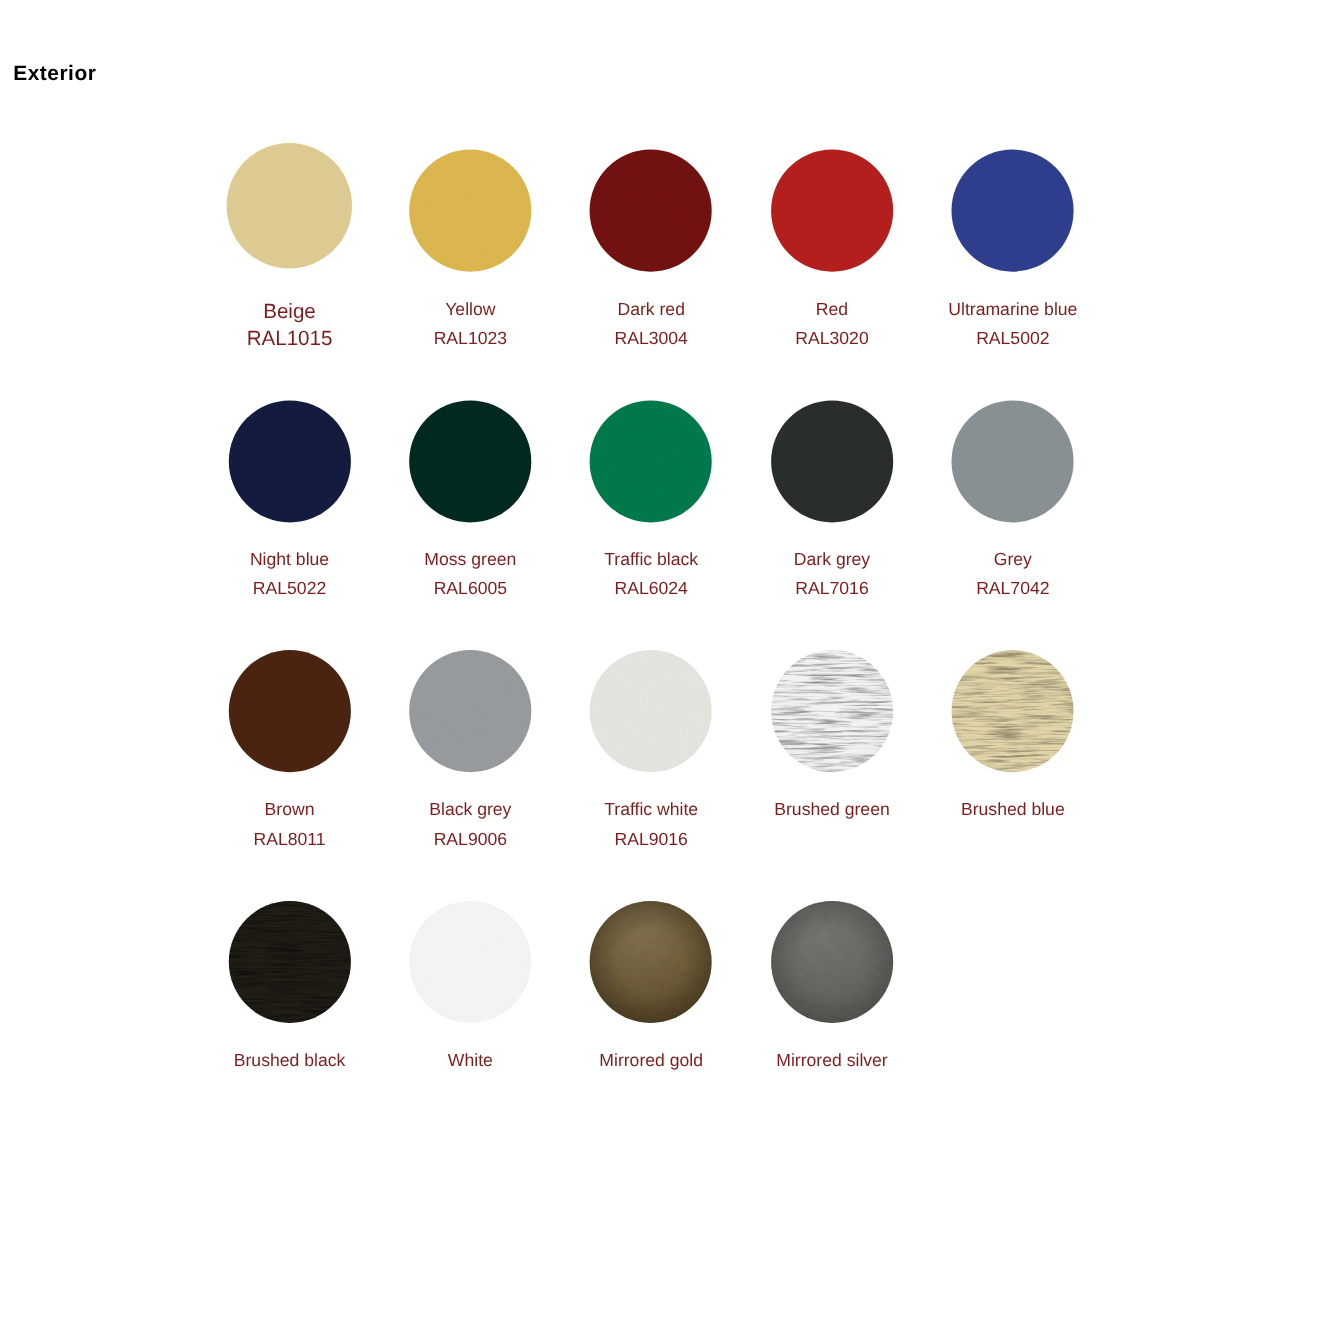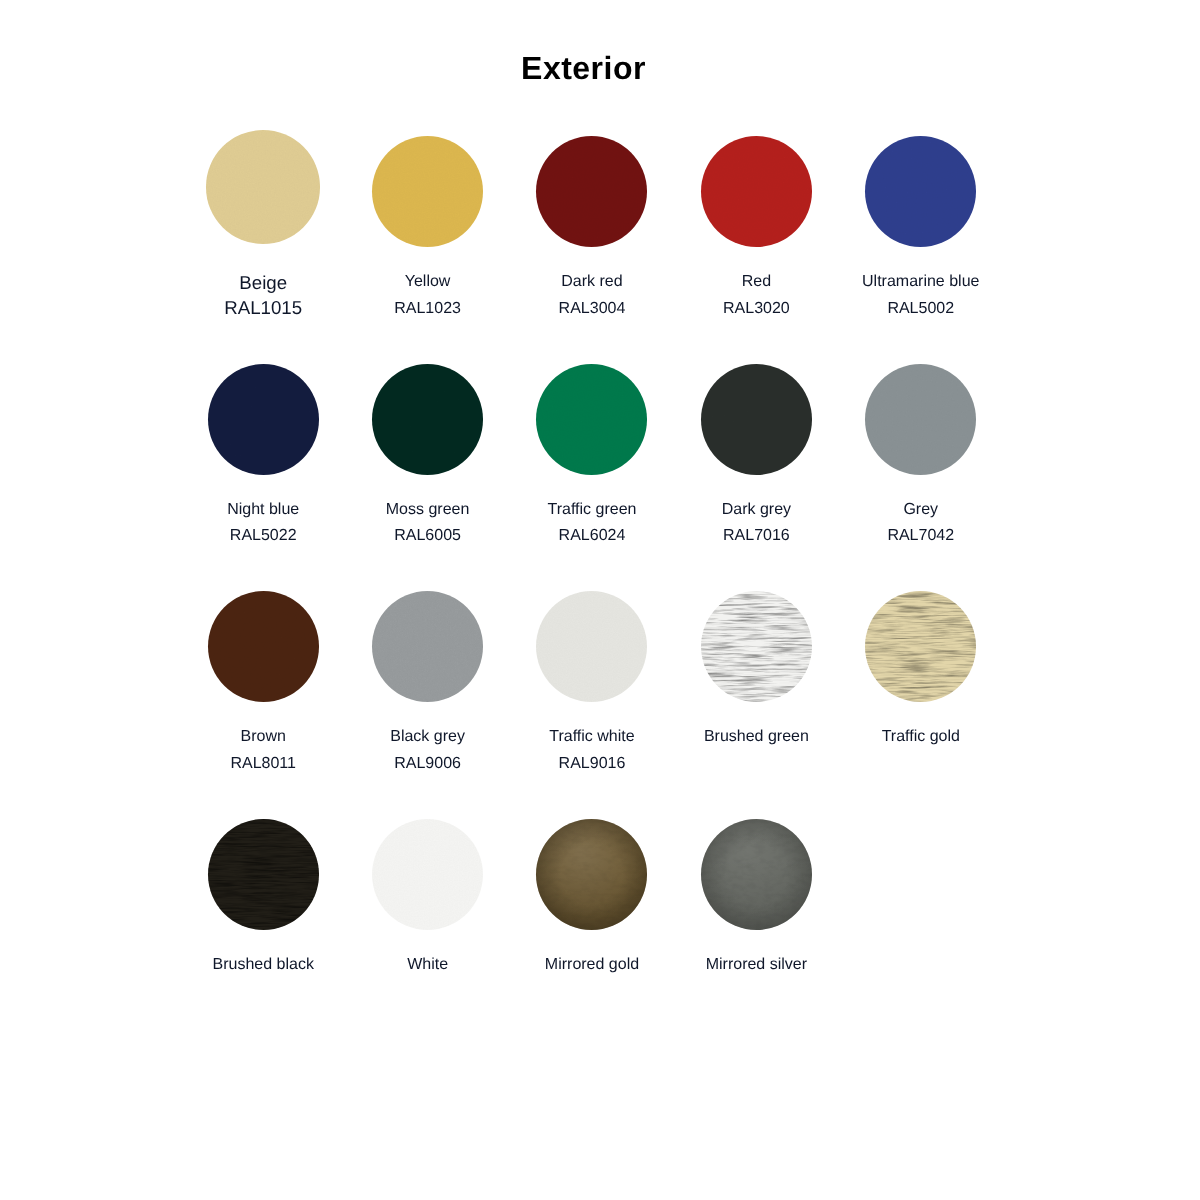--- a/index.html
+++ b/index.html
@@ -8,26 +8,25 @@
     width: 1200px;
     height: 1200px;
     font-family: "Liberation Sans", sans-serif;
   }
   * { -webkit-font-smoothing: antialiased; text-rendering: geometricPrecision; }
 
   .page { position: relative; width: 1200px; height: 1200px; overflow: hidden; background: #ffffff; }
 
   .page-title {
     position: absolute;
-    left: 0;
+    left: 12px;
     width: 1167px;
     top: 53px;
     margin: 0;
-    text-align: center;
-    font-size: 32px;
+    font-size: 19px;
     line-height: 30px;
     font-weight: bold;
     color: #000000;
     letter-spacing: 0.48px;
   }
 
   .swatch-grid {
     position: absolute;
     left: 181px;
     top: 136px;
@@ -54,21 +53,21 @@
     margin-bottom: 22px;
     position: relative;
     overflow: hidden;
     background: #ffffff;
   }
   .swatch-disc svg { position: absolute; inset: 0; width: 100%; height: 100%; display: block; }
 
   .swatch-label {
     font-size: 16px;
     line-height: 26.5px;
-    color: #0f172a;
+    color: #7f1d1d;
     white-space: nowrap;
   }
   .swatch-code:empty { display: none; }
 
   .swatch.is-active .swatch-disc { width: 114px; height: 113.2px; margin-top: -5.7px; margin-bottom: 26.4px; }
   .swatch.is-active .swatch-label { font-size: 18.7px; line-height: 25px; }
 </style>
 </head>
 <body>
 
@@ -196,21 +195,21 @@
           <svg viewBox="0 0 111 111" preserveAspectRatio="none">
             <defs>
               <filter id="tx8" x="0" y="0" width="100%" height="100%">
                 <feTurbulence type="fractalNoise" baseFrequency="0.8" numOctaves="2" seed="49" result="n"></feTurbulence>
                 <feColorMatrix in="n" type="matrix" values="0 0 0 0 0  0 0 0 0 0  0 0 0 0 0  0.5 0 0 0 0"></feColorMatrix>
               </filter>
             </defs>
             <rect width="111" height="111" filter="url(#tx8)" opacity="0.045"></rect>
           </svg>
         </div>
-      <div class="swatch-label swatch-name">Traffic green</div>
+      <div class="swatch-label swatch-name">Traffic black</div>
       <div class="swatch-label swatch-code">RAL6024</div>
     </div>
 
     <div class="swatch">
       <div class="swatch-disc" style="background: rgb(42, 47, 44);">
           <svg viewBox="0 0 111 111" preserveAspectRatio="none">
             <defs>
               <filter id="tx9" x="0" y="0" width="100%" height="100%">
                 <feTurbulence type="fractalNoise" baseFrequency="0.8" numOctaves="2" seed="50" result="n"></feTurbulence>
                 <feColorMatrix in="n" type="matrix" values="0 0 0 0 0  0 0 0 0 0  0 0 0 0 0  0.5 0 0 0 0"></feColorMatrix>
@@ -319,21 +318,21 @@
               </filter>
               <filter id="tx16b" x="0" y="0" width="100%" height="100%">
                 <feTurbulence type="fractalNoise" baseFrequency="0.03 0.45" numOctaves="3" seed="143" result="n"></feTurbulence>
                 <feColorMatrix in="n" type="matrix" values="0 0 0 0 0  0 0 0 0 0  0 0 0 0 0  1.5 0 0 0 -0.68"></feColorMatrix>
               </filter>
             </defs>
             <rect width="111" height="111" fill="#f9f4e0" filter="url(#tx16b)" opacity="0.6"></rect>
             <rect width="111" height="111" fill="#ab9a68" filter="url(#tx16a)" opacity="0.3"></rect>
           </svg>
         </div>
-      <div class="swatch-label swatch-name">Traffic gold</div>
+      <div class="swatch-label swatch-name">Brushed blue</div>
 
     </div>
 
     <div class="swatch">
       <div class="swatch-disc" style="background: rgb(33, 30, 23);">
           <svg viewBox="0 0 111 111" preserveAspectRatio="none">
             <defs>
               <filter id="tx17a" x="0" y="0" width="100%" height="100%">
                 <feTurbulence type="fractalNoise" baseFrequency="0.025 0.62" numOctaves="3" seed="228" result="n"></feTurbulence>
                 <feColorMatrix in="n" type="matrix" values="0 0 0 0 0  0 0 0 0 0  0 0 0 0 0  1.15 0 0 0 -0.52"></feColorMatrix>

